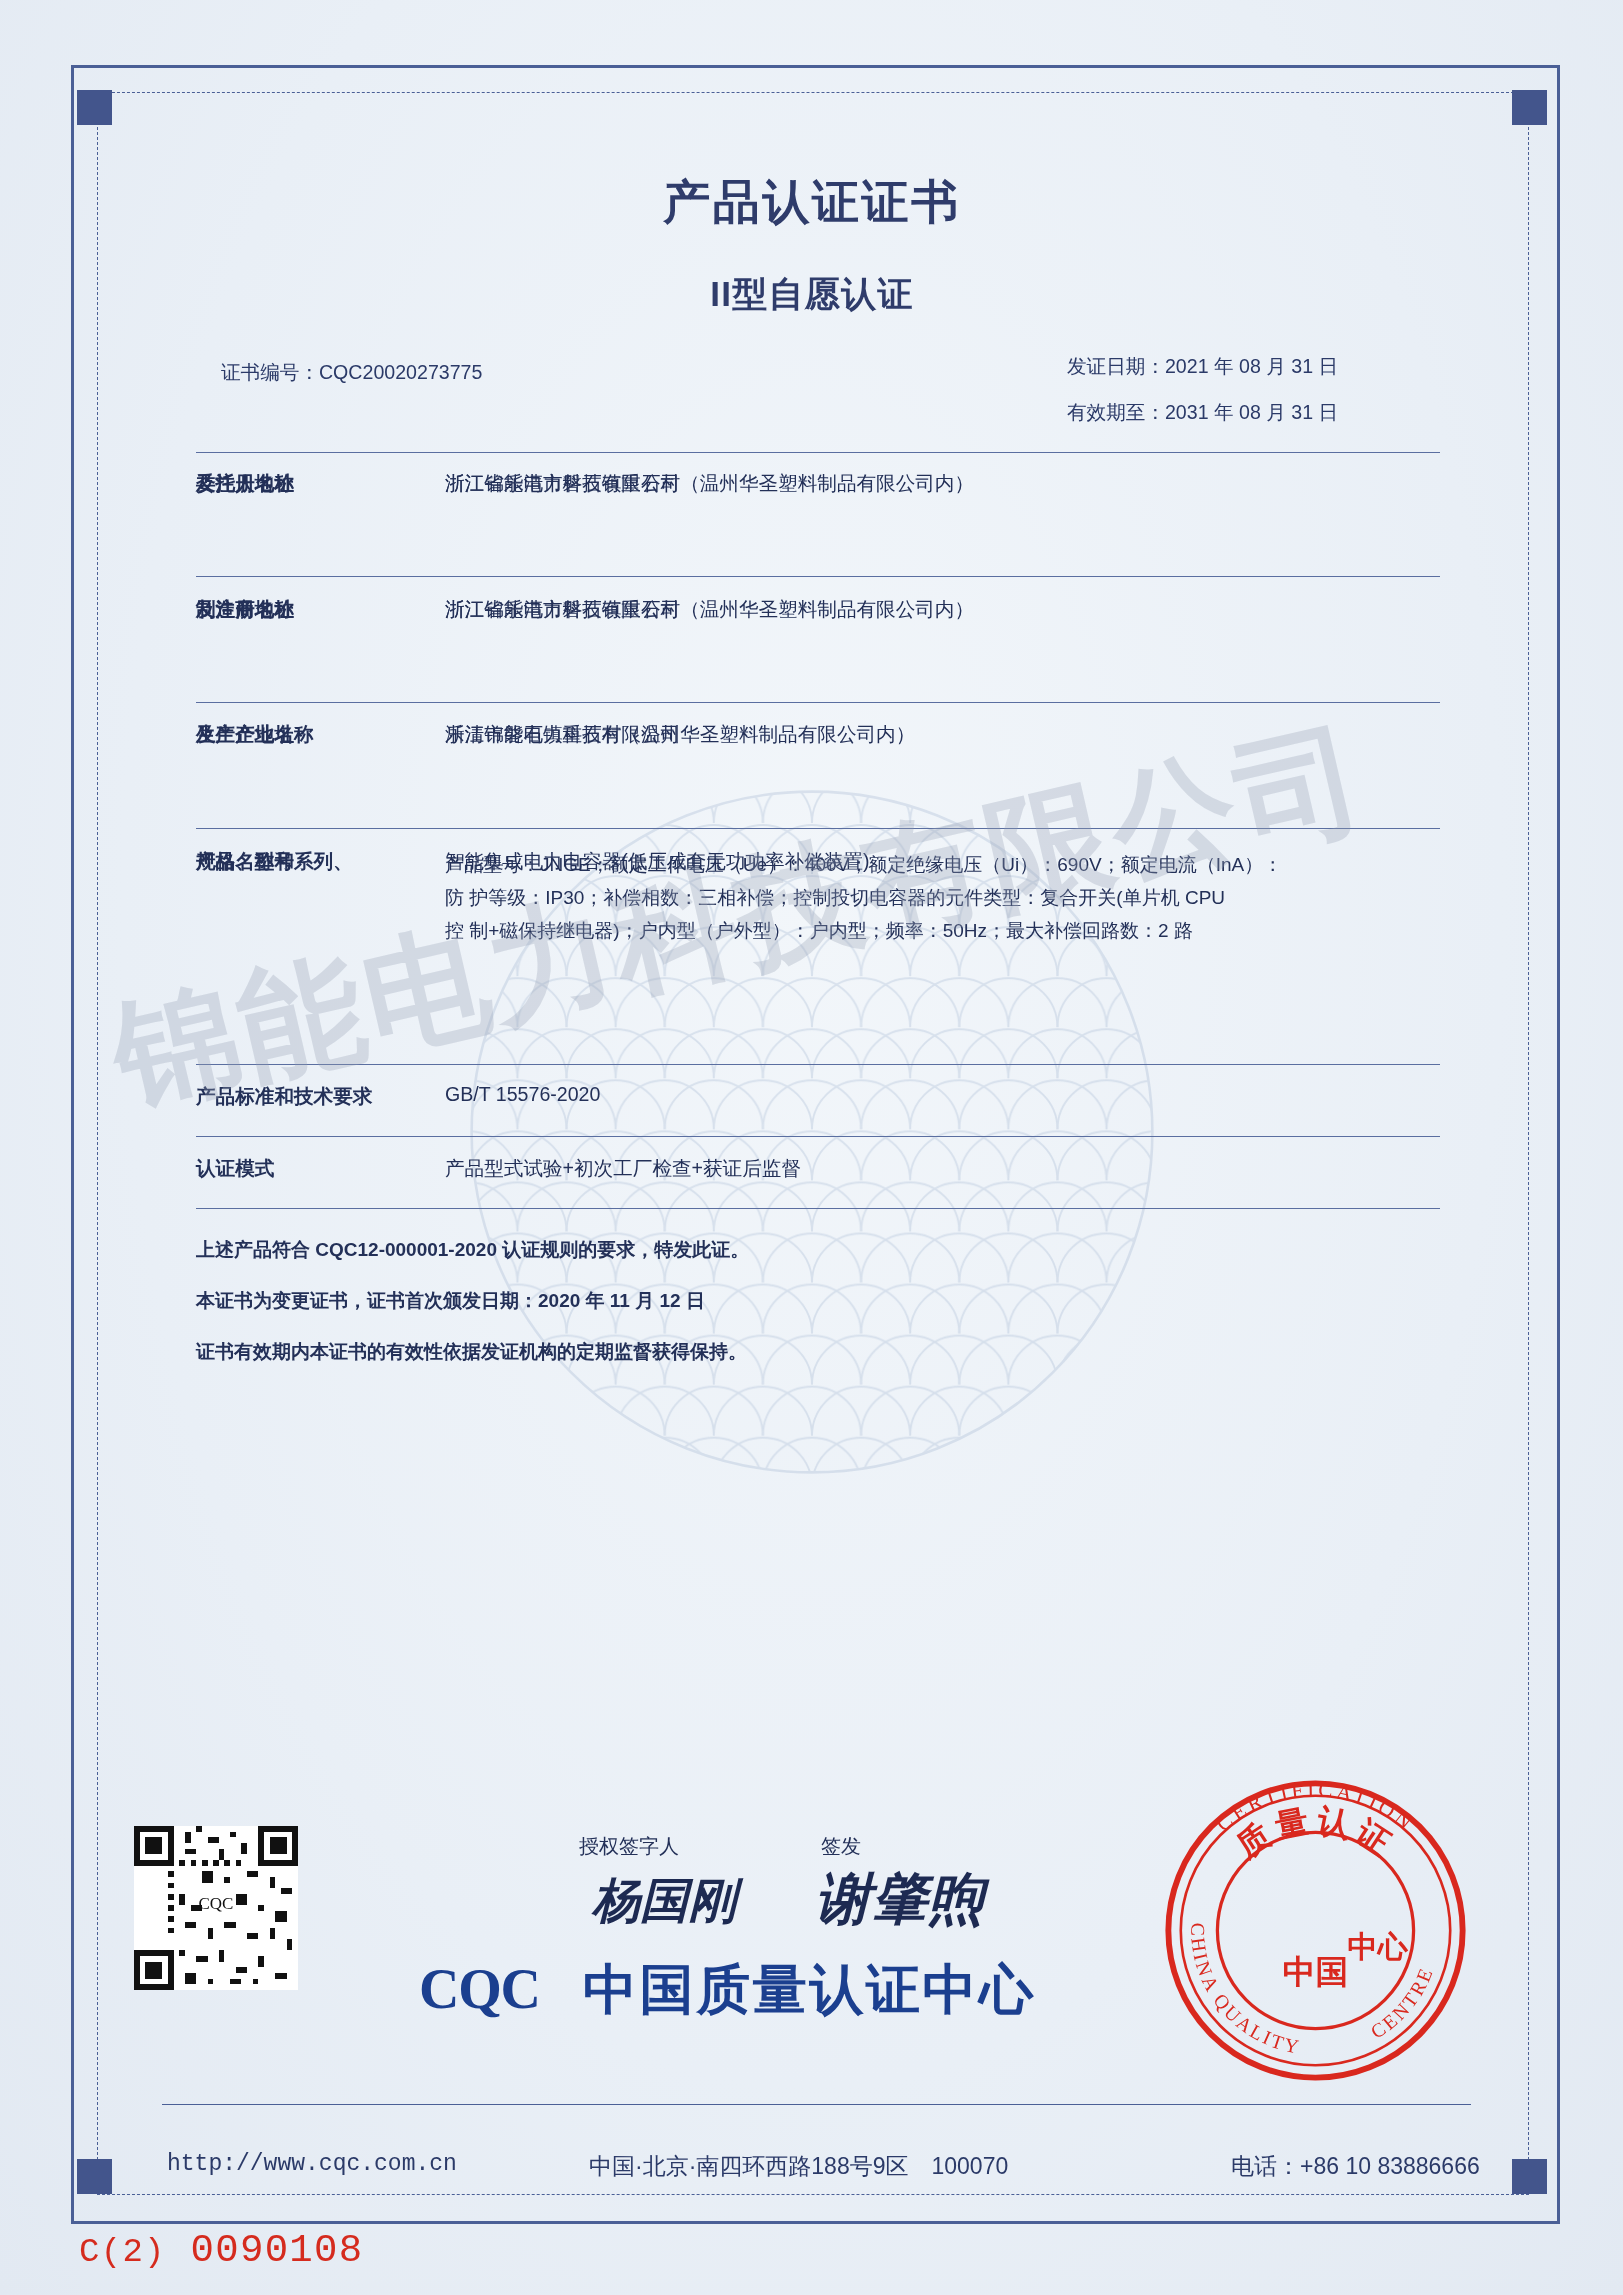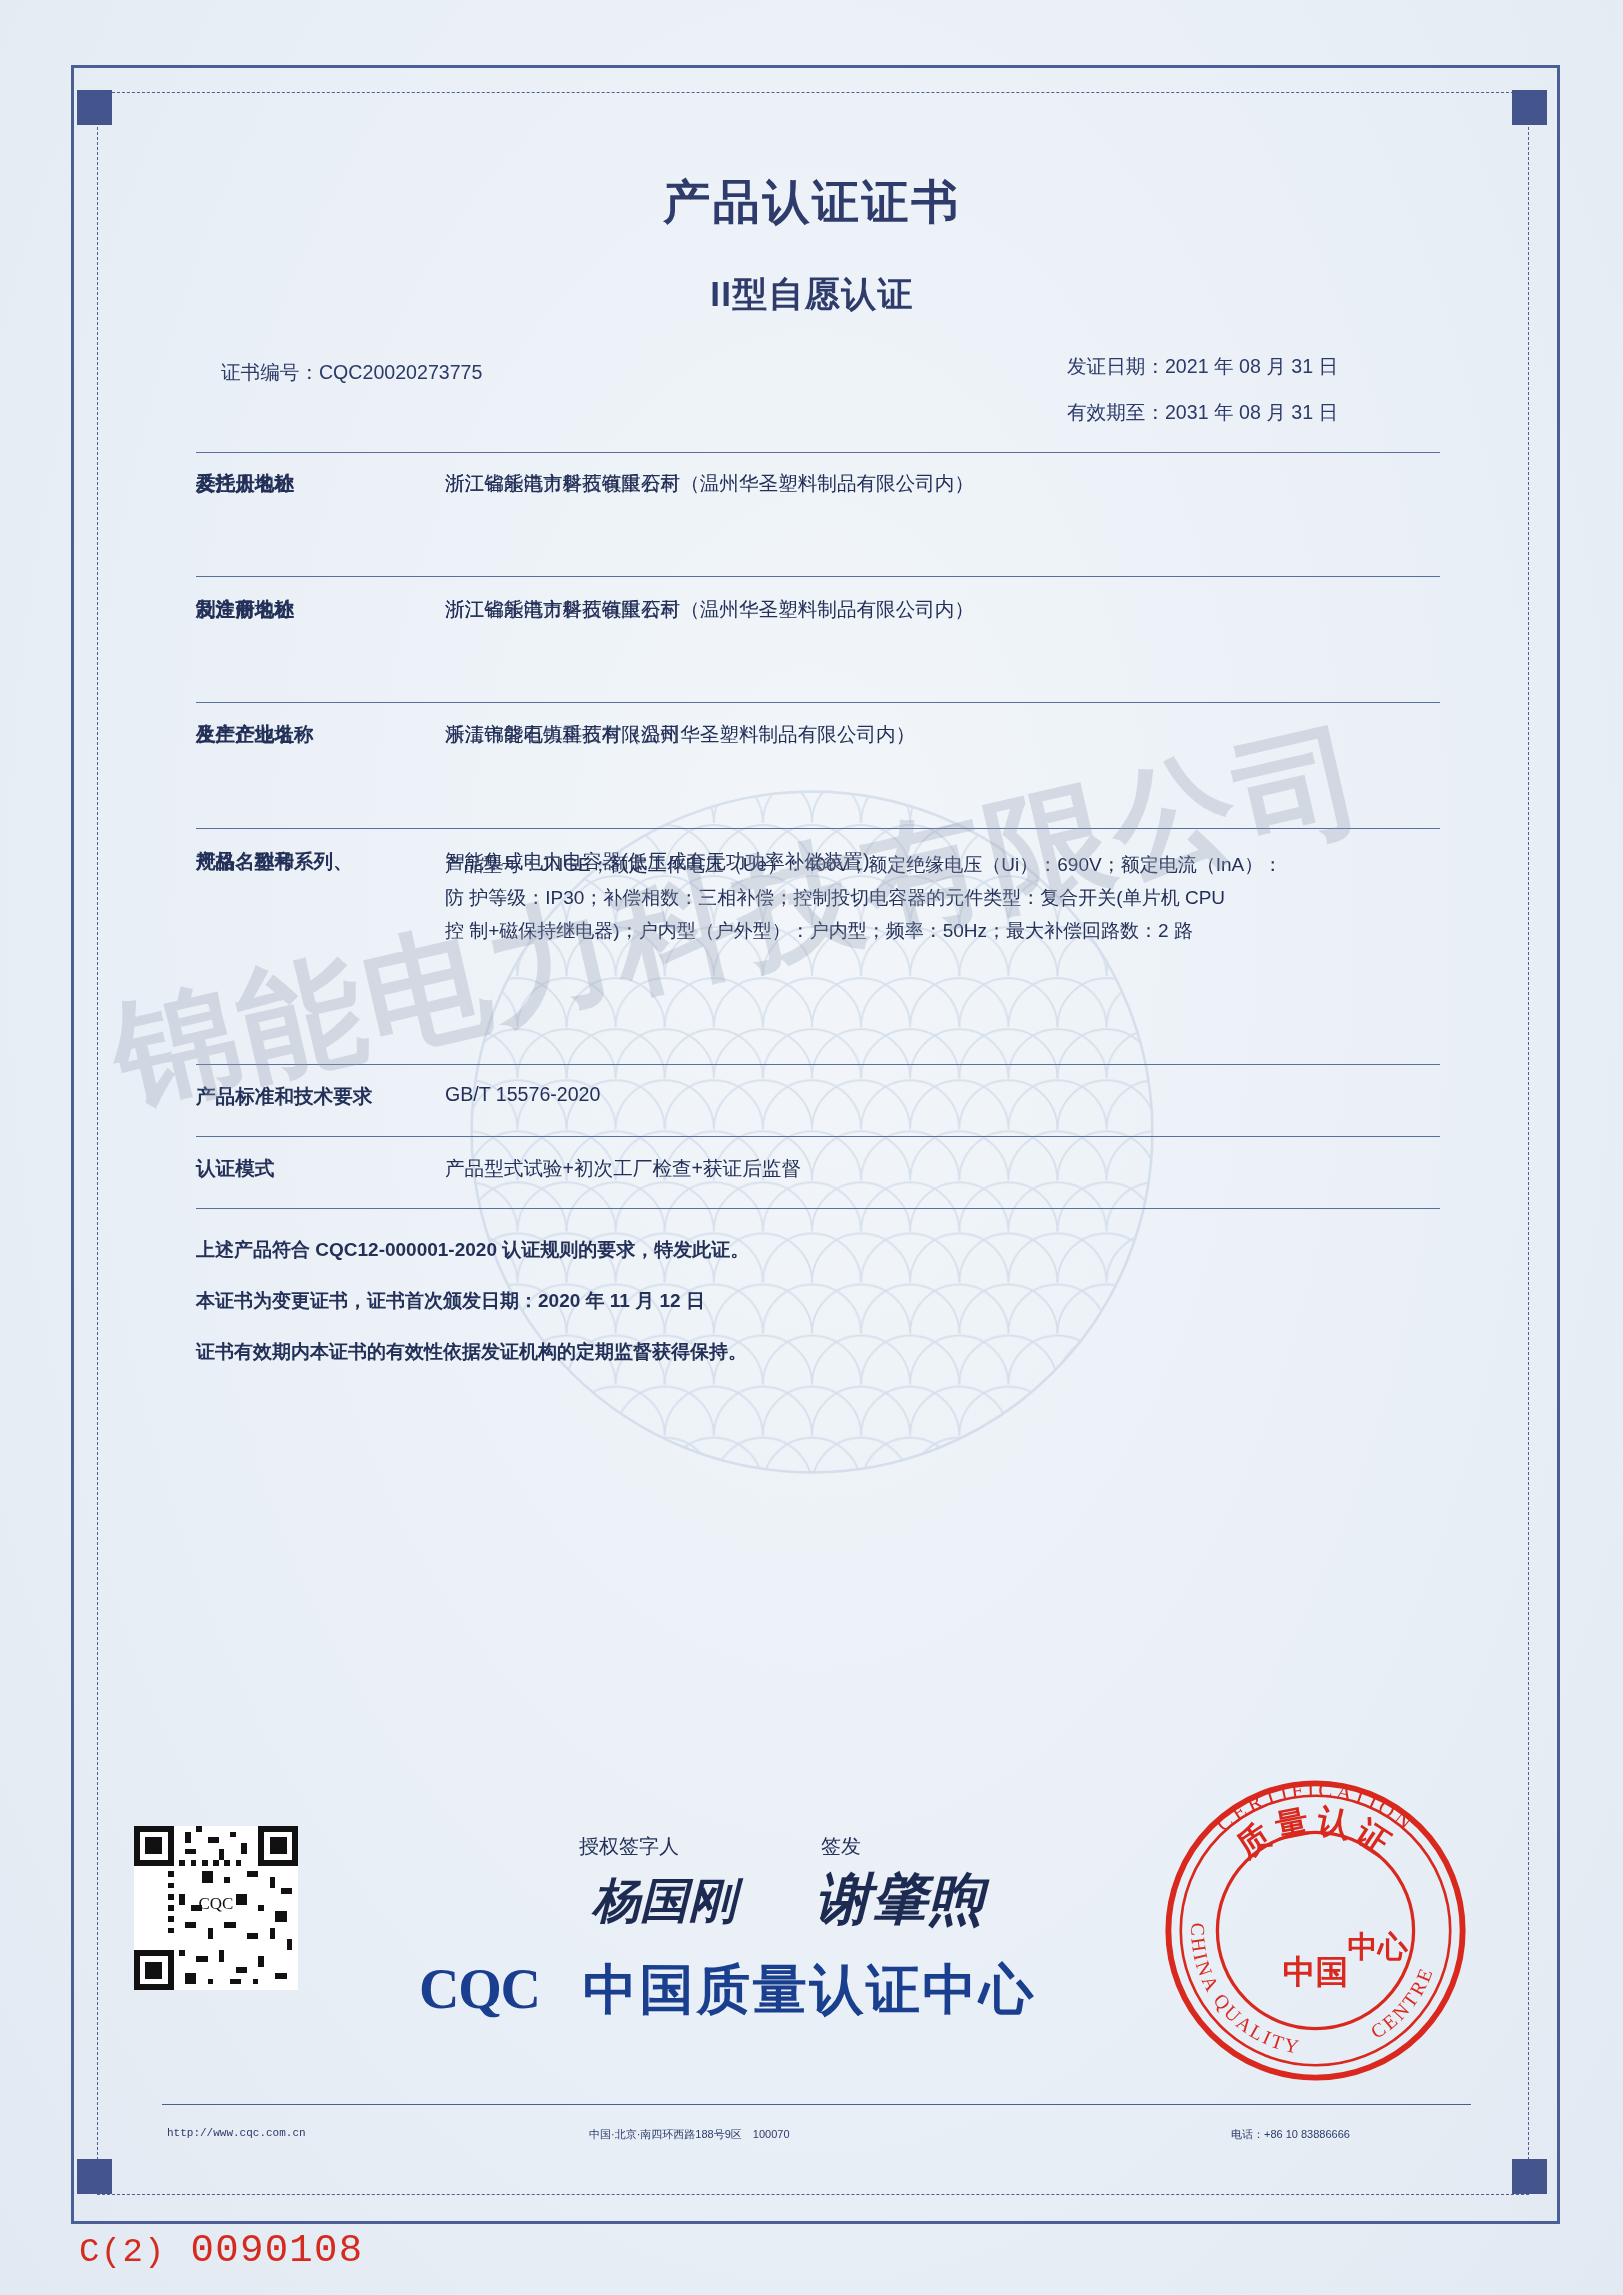--- a/index.html
+++ b/index.html
@@ -117,21 +117,21 @@
   
   #seal{
     position:absolute;left:1152px;top:1767px;width:327px;height:327px;
     pointer-events:none;
   }
   
   .botline{
     position:absolute;left:162px;width:1309px;height:1.3px;background:#4a5f96;
   }
   .foot{
-    position:absolute;font-size:11px;color:#2b3a68;
+    position:absolute;font-size:23px;color:#2b3a68;margin-top:24px;
   }
   .foot-url{left:167px;top:2127px;font-family:"Liberation Mono",monospace;}
   .foot-addr{left:589px;top:2127px;}
   .foot-tel{left:1231px;top:2127px;}
   .serial{
     position:absolute;left:79px;top:2229px;font-size:39px;color:#d52b1e;
     font-family:"Liberation Mono",monospace;letter-spacing:1.3px;
   }
   .serial .pfx{font-size:34px;}
 </style>

